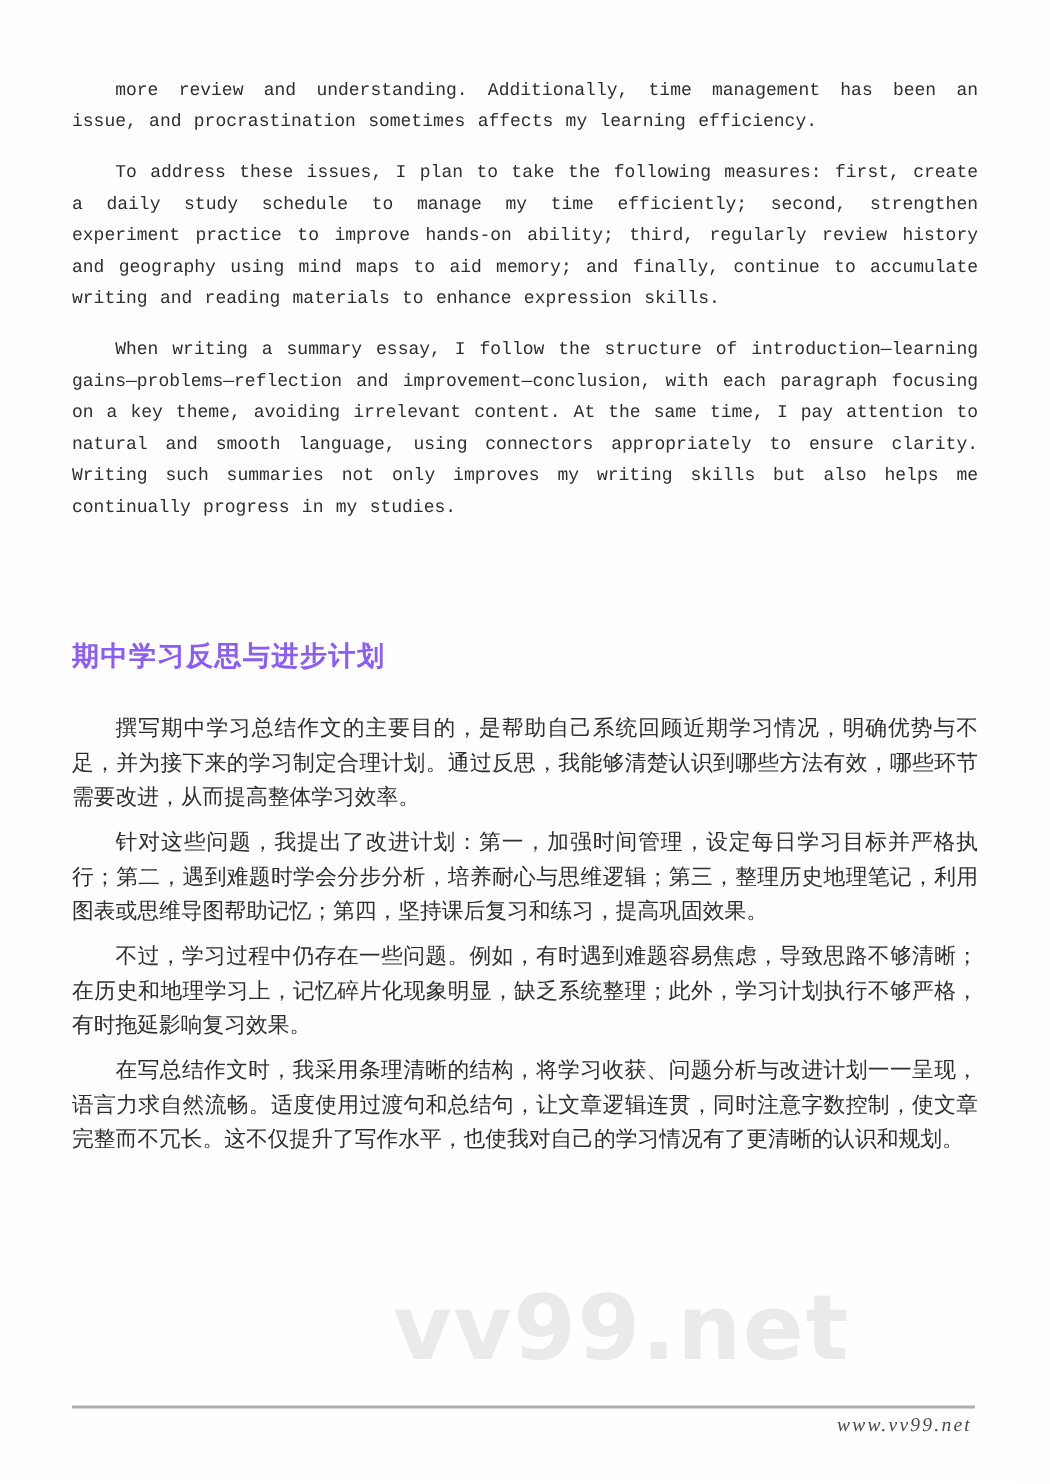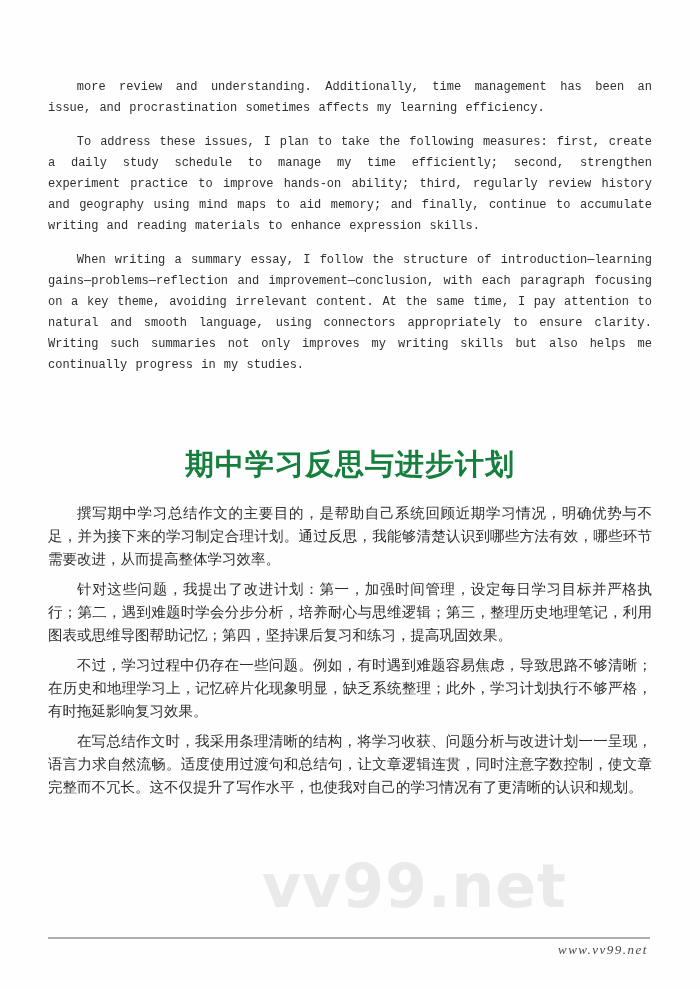--- a/index.html
+++ b/index.html
@@ -13,39 +13,37 @@
     height: 989px;
     background: #fefefe;
     overflow: hidden;
   }
   .content {
     position: absolute;
     left: 48px;
     right: 48px;
     top: 50px;
     z-index: 2;
-    margin-top: 27px;
   }
   p.en {
     font-family: "Liberation Mono", "DejaVu Sans Mono", monospace;
     font-size: 12px;
     line-height: 21px;
     color: #2e2e2e;
     text-align: justify;
     text-indent: 4ch;
     margin: 0 0 13px 0;
     word-spacing: 1px;
   }
   h1.doc-title {
     font-family: "Liberation Sans", "DejaVu Sans", sans-serif;
     font-weight: bold;
-    font-size: 29px;
+    font-size: 18px;
     line-height: 32px;
-    color: #15803d;
-    text-align: center;
+    color: #8b5cf6;
     margin: 72px 0 22px 0;
     letter-spacing: 1px;
   }
   p.zh {
     font-family: Liberation Sans, sans-serif;
     font-size: 14.5px;
     line-height: 23px;
     color: #2e2e2e;
     text-align: justify;
     text-indent: 2em;

